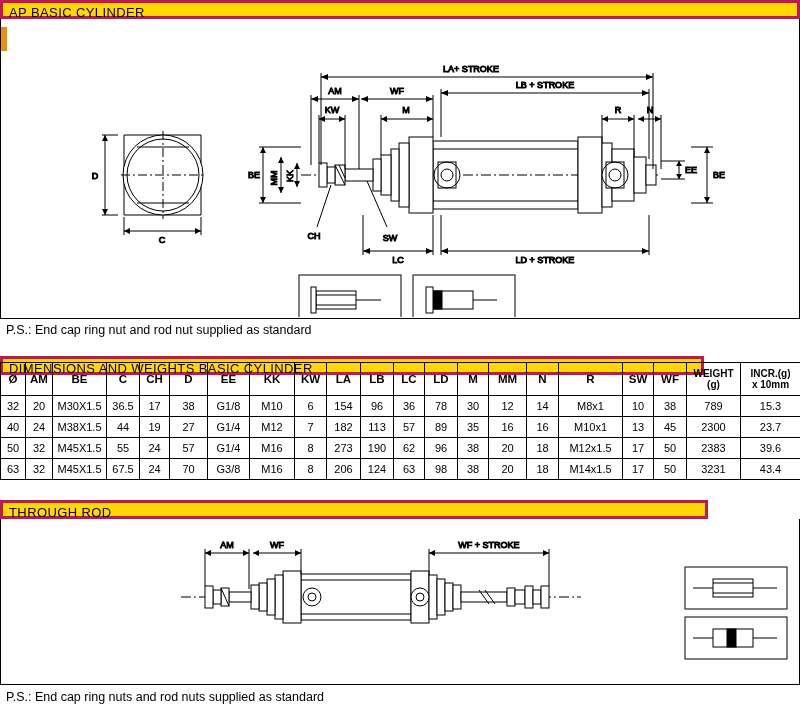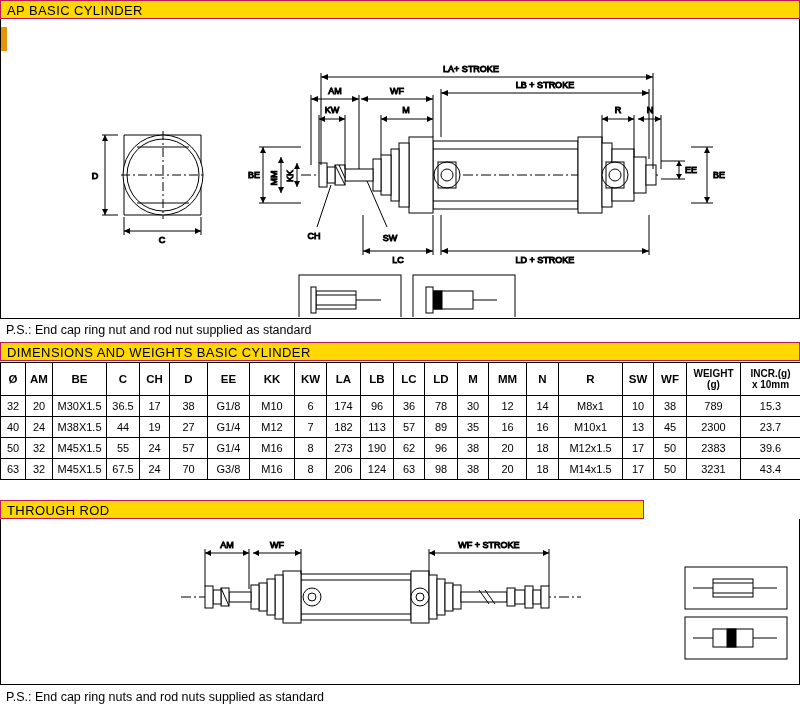--- a/index.html
+++ b/index.html
@@ -17,21 +17,21 @@
     overflow: hidden;
   }
   .page {
     position: relative;
     width: 800px;
     height: 713px;
   }
   
   .section-header {
     background: #FFD800;
-    border: 1px solid #be185d;
+    border: 3px solid #be185d;
     height: 19px;
     line-height: 19px;
     padding-left: 6px;
     font-size: 13px;
     font-weight: normal;
     letter-spacing: 0.4px;
     box-sizing: border-box;
   }
   
   .left-tab {
@@ -281,21 +281,21 @@
           <rect x="425" y="268" width="7" height="26" fill="#ffffff" stroke="#000"></rect>
         </g>
       </g>
     </svg>
   </div>
 
   <div class="ps-line" style="position:absolute;left:0;top:320px;width:800px;">
     <span>P.S.: End cap ring nut and rod nut supplied as standard</span>
   </div>
 
-  <div class="section-header" style="position:absolute;left:0;top:342px;width:800px;">
+  <div class="section-header" style="position:absolute;left:0;top:356px;width:704px;">
     <span>DIMENSIONS AND WEIGHTS BASIC CYLINDER</span>
   </div>
 
   <div class="tbl-wrap" style="position:absolute;left:0;top:362px;width:800px;">
     <table class="dims">
       <colgroup>
         <col style="width:25px">
           <col style="width:27px">
           <col style="width:54px">
           <col style="width:33px">
@@ -352,21 +352,21 @@
         <tr>
           <td>32</td>
           <td>20</td>
           <td>M30X1.5</td>
           <td>36.5</td>
           <td>17</td>
           <td>38</td>
           <td>G1/8</td>
           <td>M10</td>
           <td>6</td>
-          <td>174</td>
+          <td>154</td>
           <td>96</td>
           <td>36</td>
           <td>78</td>
           <td>30</td>
           <td>12</td>
           <td>14</td>
           <td>M8x1</td>
           <td>10</td>
           <td>38</td>
           <td>789</td>
@@ -438,21 +438,21 @@
           <td>M14x1.5</td>
           <td>17</td>
           <td>50</td>
           <td>3231</td>
           <td>43.4</td>
         </tr>
       </tbody>
     </table>
   </div>
 
-  <div class="section-header" style="position:absolute;left:0;top:500px;width:644px;">
+  <div class="section-header" style="position:absolute;left:0;top:500px;width:708px;">
     <span>THROUGH  ROD</span>
   </div>
 
   <div class="draw-frame" style="position:absolute;left:0;top:519px;width:800px;height:166px;">
     <svg width="798" height="164" viewBox="0 0 798 164">
       <g stroke="#000" fill="none" stroke-width="1">
 
         <line x1="180" y1="78" x2="580" y2="78" stroke="#000" stroke-dasharray="10,3,2,3"></line>
 
         <rect x="300" y="55" width="110" height="46" fill="#ffffff" stroke="#000"></rect>

